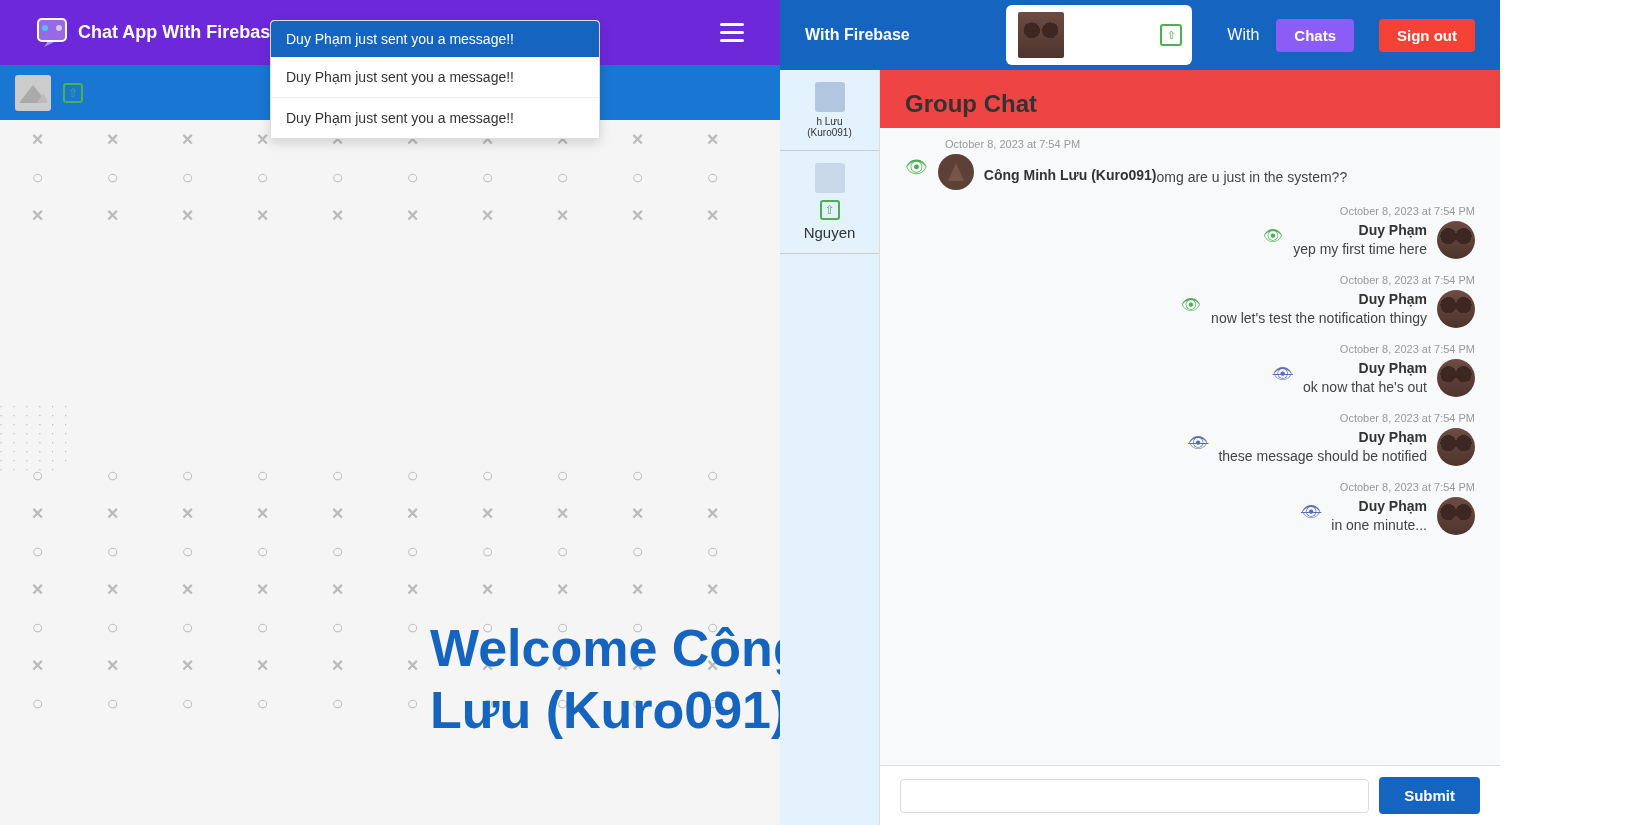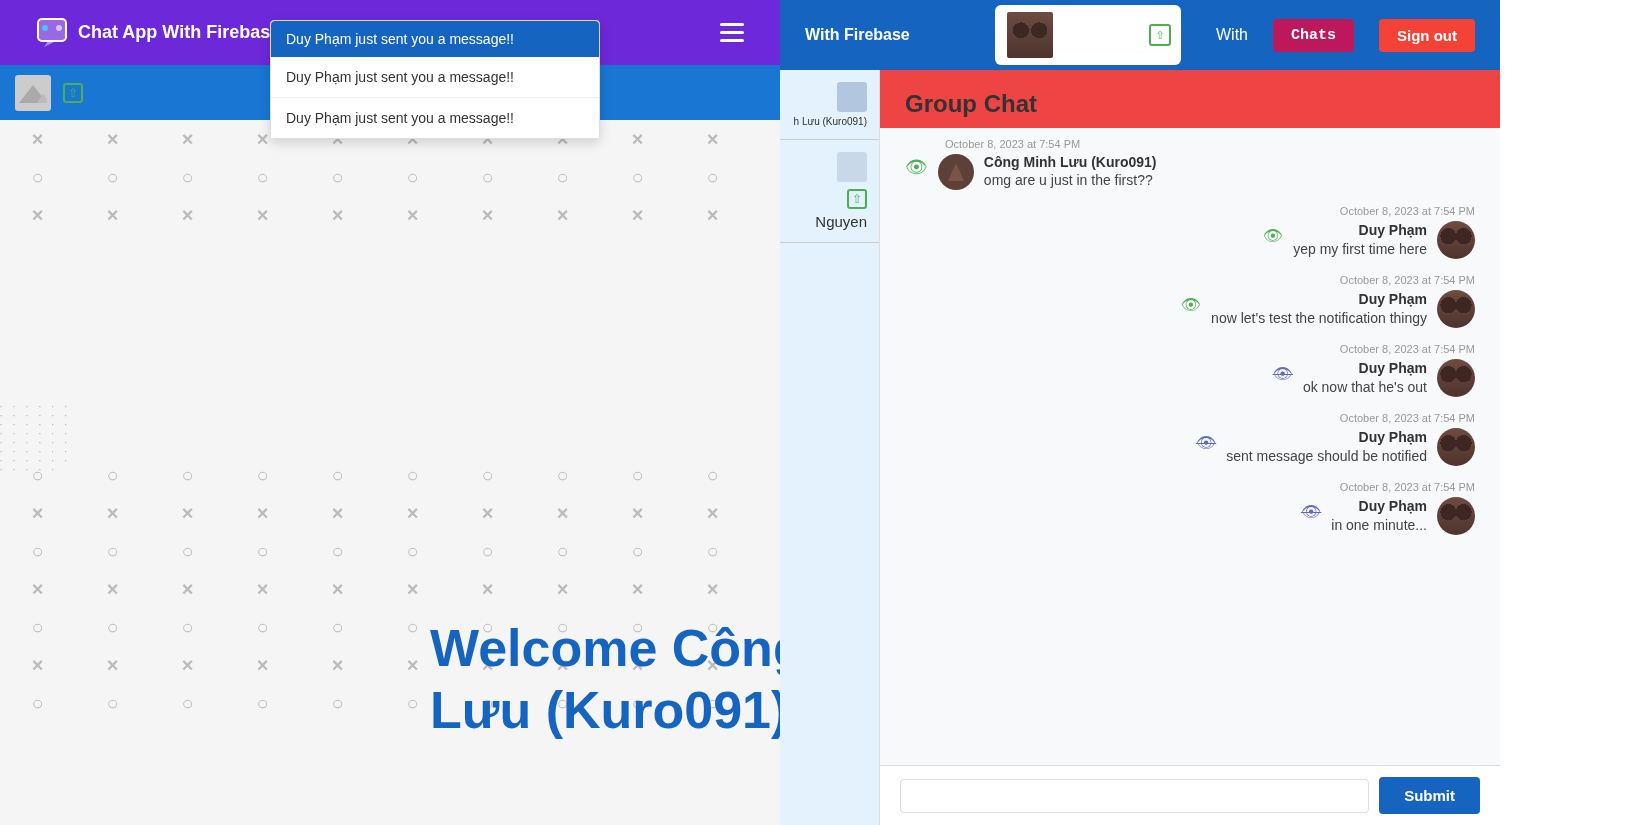--- a/index.html
+++ b/index.html
@@ -204,30 +204,29 @@
       gap: 8px;
     }
     .nav-home-link {
       color: white;
       text-decoration: none;
       font-size: 16px;
       font-weight: 500;
       margin-left: 20px;
     }
     .nav-chats-btn {
-      background: #be185d;
+      background: #8b5cf6;
       color: white;
       border: none;
       border-radius: 4px;
       padding: 8px 18px;
       font-size: 15px;
       font-weight: bold;
       cursor: pointer;
-      margin-left: 10px;
-      font-family: Liberation Mono, monospace;
+      margin-left: 2px;
     }
     .nav-signout-btn {
       background: #f44336;
       color: white;
       border: none;
       border-radius: 4px;
       padding: 8px 18px;
       font-size: 15px;
       font-weight: bold;
       cursor: pointer;
@@ -240,24 +239,24 @@
       flex: 1;
       overflow: hidden;
     }
     .users-sidebar {
       width: 100px;
       background: #e3f2fd;
       border-right: 1px solid #ddd;
       overflow-y: auto;
     }
     .user-sidebar-item {
-      padding: 12px 12px;
+      padding: 12px 20px;
       border-bottom: 1px solid #ccc;
       display: flex;
-      align-items: flex-end;
+      align-items: center;
       justify-content: center;
       flex-direction: column;
       gap: 4px;
       font-size: 11px;
       text-align: center;
       cursor: pointer;
     }
     .user-sidebar-avatar {
       width: 30px;
       height: 30px;
@@ -306,21 +305,21 @@
       align-items: flex-start;
       gap: 10px;
     }
     .msg-left-icon {
       color: #4caf50;
       font-size: 18px;
       margin-top: 2px;
     }
     .msg-content-left {
       display: flex;
-      flex-direction: column;
+      margin-top: 13px;
     }
     .msg-sender-name {
       font-weight: bold;
       font-size: 14px;
       color: #333;
     }
     .msg-text {
       font-size: 14px;
       color: #444;
       margin-top: 2px;
@@ -621,21 +620,21 @@
           </div>
           <div class="msg-left">
             <span class="msg-left-icon" style="color:#4caf50;">👁</span>
             <div style="width:36px;height:36px;background:#5d4037;border-radius:50%;display:flex;align-items:center;justify-content:center;">
               <svg width="20" height="20" viewBox="0 0 20 20">
                   <polygon points="10,1 18,19 2,19" fill="#795548"></polygon>
                 </svg>
             </div>
             <div class="msg-content-left">
               <span class="msg-sender-name">Công Minh Lưu (Kuro091)</span>
-              <span class="msg-text">omg are u just in the first??</span>
+              <span class="msg-text">omg are u just in the system??</span>
             </div>
           </div>
         </div>
 
         <div class="message-row">
           <div class="message-timestamp">
             <span>October 8, 2023 at 7:54 PM</span>
           </div>
           <div class="msg-right">
             <span class="msg-seen-icon seen">👁</span>
@@ -682,21 +681,21 @@
         </div>
 
         <div class="message-row">
           <div class="message-timestamp">
             <span>October 8, 2023 at 7:54 PM</span>
           </div>
           <div class="msg-right">
             <span class="msg-seen-icon unseen" style="color:#5c6bc0; font-size:16px; text-decoration: line-through;">👁</span>
             <div class="msg-content-right">
               <span class="msg-sender-name">Duy Phạm</span>
-              <div class="msg-text">sent message should be notified</div>
+              <div class="msg-text">these message should be notified</div>
             </div>
             <div class="msg-avatar-right" style="background:linear-gradient(135deg,#5d4037,#795548);border-radius:50%;width:38px;height:38px;overflow:hidden;">
               <div class="cat-pattern" style="width:100%;height:100%;"></div>
             </div>
           </div>
         </div>
 
         <div class="message-row">
           <div class="message-timestamp">
             <span>October 8, 2023 at 7:54 PM</span>

